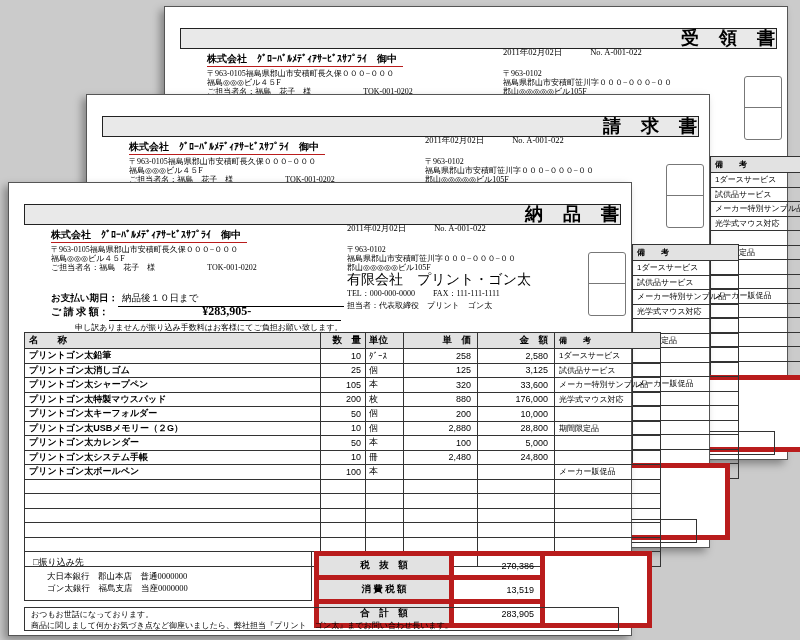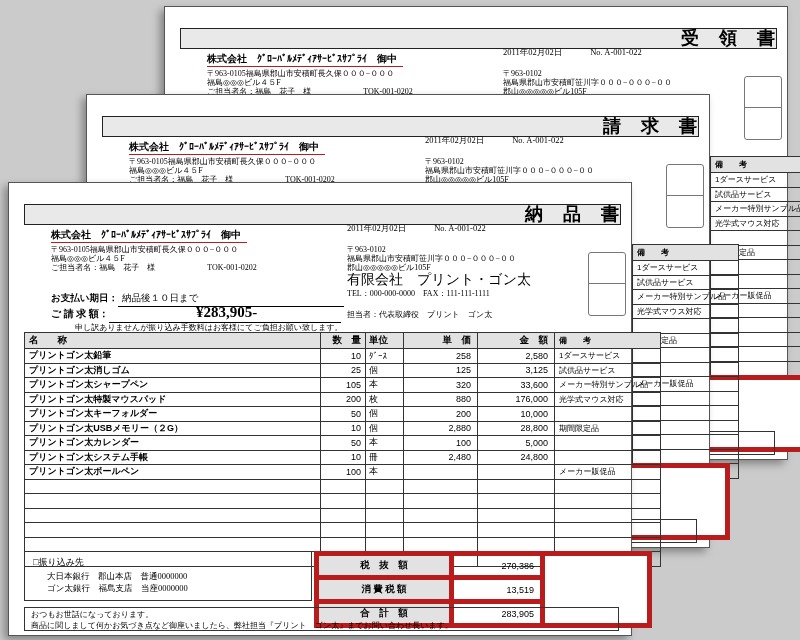--- a/index.html
+++ b/index.html
@@ -36,38 +36,38 @@
   .recipient{
     position:absolute;left:42px;top:45px;font-size:10px;font-weight:bold;
     border-bottom:1px solid #b91c1c;padding-right:6px;white-space:nowrap;
   }
   .addr-left{position:absolute;left:42px;top:62px;font-size:8px;line-height:9px;white-space:nowrap;}
   .addr-left .code{margin-left:52px;}
 
   .addr-right{position:absolute;left:338px;top:62px;font-size:8px;line-height:9px;white-space:nowrap;}
   .addr-right .company{font-size:14px;margin-top:3px;}
   .addr-right .telfax{margin-top:5px;}
-  .addr-right .fax{margin-left:8px;}
-  .addr-right .rep{margin-top:12px;}
+  .addr-right .fax{margin-left:18px;}
+  .addr-right .rep{margin-top:3px;}
 
   .stamp{
     position:absolute;left:579px;top:69px;width:36px;height:62px;
     border:1px solid #777;border-radius:3px;background:#fff;
   }
   .stamp .cell{height:50%;box-sizing:border-box;}
   .stamp .cell:first-child{border-bottom:1px solid #777;}
 
   .pay-line{position:absolute;left:42px;font-size:9.5px;white-space:nowrap;}
   .pay-line .plabel{font-weight:bold;}
   .pv{display:inline-block;width:222px;border-bottom:1px solid #000;padding:0 0 1px 4px;}
   .pay-method{top:94px;}
   .pay-due{top:109px;}
   .pay-amount{top:121px;}
   .pay-amount .plabel{font-size:10px;}
-  .pv-amount{width:228px;text-align:center;font-size:15px;font-weight:bold;}
+  .pv-amount{width:228px;text-align:center;font-size:12px;font-weight:bold;}
   .fee-note{position:absolute;left:66px;top:139px;font-size:8px;}
 
   table.items{
     position:absolute;left:15px;top:149px;width:597px;
     border-collapse:collapse;table-layout:fixed;
     font-family:"Liberation Sans","DejaVu Sans",sans-serif;
   }
   table.items th,table.items td{
     border:1px solid #333;overflow:hidden;white-space:nowrap;
   }

